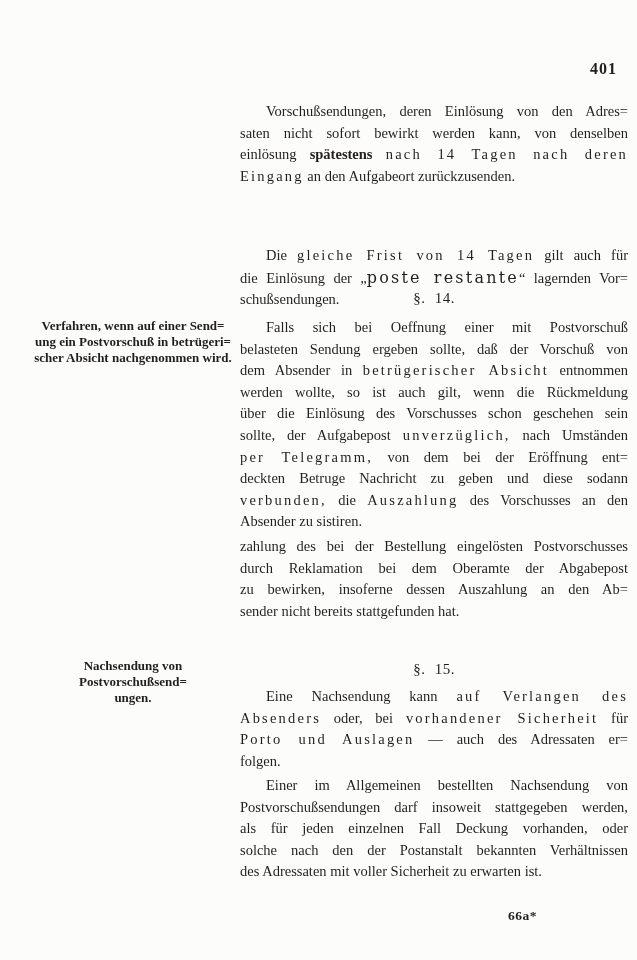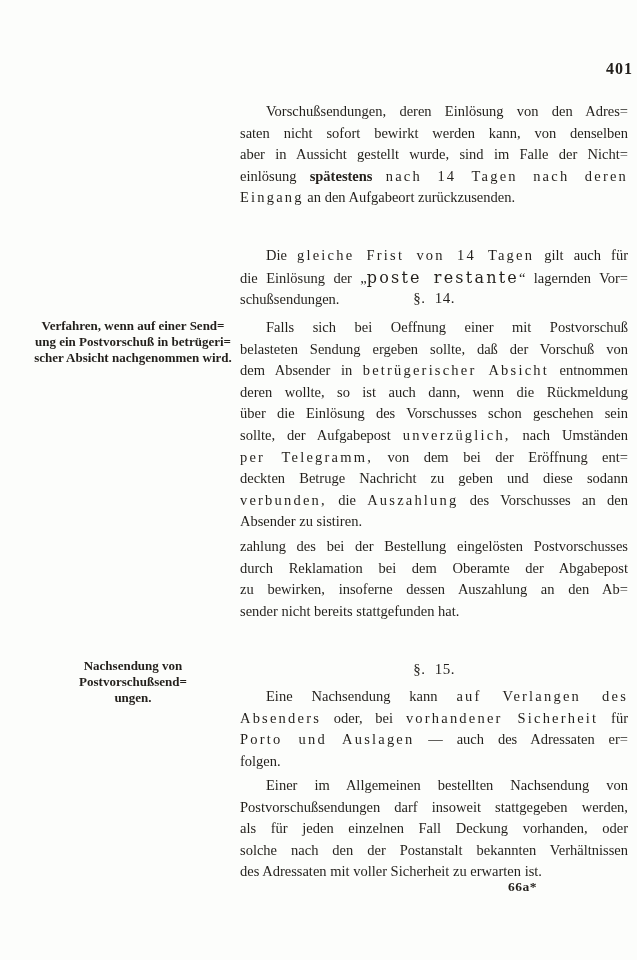--- a/index.html
+++ b/index.html
@@ -5,21 +5,21 @@
   html,body{margin:0;padding:0;background:#ffffff;}
   .page{
     position:relative;
     width:637px;height:960px;
     background:#fcfdfb;
     color:#221f1b;
     font-family:"Liberation Serif","DejaVu Serif",serif;
     overflow:hidden;
   }
   .pagenum{
-    position:absolute;top:60px;right:4px;
+    position:absolute;top:60px;right:20px;
     font-weight:bold;font-size:16px;letter-spacing:1px;
   }
   .margin-notes{position:absolute;left:0;top:0;width:236px;height:100%;}
   .margin-note{
     position:absolute;left:33px;width:200px;
     font-weight:bold;font-size:13px;line-height:16px;
     text-align:center;
   }
   .content-column{
     position:absolute;left:240px;top:0;width:388px;height:100%;
@@ -35,21 +35,21 @@
   .line.indent{text-indent:26px;}
   .heading{
     text-align:center;font-size:15px;letter-spacing:0.5px;
     word-spacing:5px;line-height:21px;
   }
   .seg-n{}
   .seg-b{font-weight:bold;}
   .seg-sp{letter-spacing:2.2px;}
   .seg-ro{letter-spacing:2.2px;font-family:"DejaVu Serif",serif;font-size:16px;}
   .footer-mark{
-    position:absolute;font-weight:bold;font-size:13.5px;letter-spacing:0.5px;
+    position:absolute;font-weight:bold;font-size:13.5px;letter-spacing:0.5px;margin-top:29px;
   }
 </style>
 </head>
 <body>
 
 <div class="page">
 
   <div class="pagenum">401</div>
 
   <div class="margin-notes">
@@ -61,35 +61,34 @@
       <div class="margin-note" style="top: 658px;">
         <div class="mn-line">Nachsendung von Postvorschußsend=</div>
         <div class="mn-line">ungen.</div>
       </div>
     </div>
 
   <div class="content-column">
       <div class="block para" style="top: 101px;">
         <div class="line indent"><span class="seg-n">Vorschußsendungen, deren Einlösung von den Adres=</span></div>
         <div class="line"><span class="seg-n">saten nicht sofort bewirkt werden kann, von denselben</span></div>
-        <div class="line"><span class="seg-n">aber in Aussicht gestellt wurde, sind im Falle der Nicht=</span></div>
         <div class="line"><span class="seg-n">einlösung </span><span class="seg-b">spätestens</span><span class="seg-n"> </span><span class="seg-sp">nach 14 Tagen nach deren</span></div>
         <div class="line end"><span class="seg-sp">Eingang</span><span class="seg-n"> an den Aufgabeort zurückzusenden.</span></div>
       </div>
       <div class="block para" style="top: 209px; margin-top: 36px;">
         <div class="line indent"><span class="seg-n">Die </span><span class="seg-sp">gleiche Frist von 14 Tagen</span><span class="seg-n"> gilt auch für</span></div>
         <div class="line"><span class="seg-n">die Einlösung der „</span><span class="seg-ro">poste restante</span><span class="seg-n">“ lagernden Vor=</span></div>
         <div class="line end"><span class="seg-n">schußsendungen.</span></div>
       </div>
       <div class="block heading" style="top: 288px;">§. 14.</div>
       <div class="block para" style="top: 317px;">
         <div class="line indent"><span class="seg-n">Falls sich bei Oeffnung einer mit Postvorschuß</span></div>
         <div class="line"><span class="seg-n">belasteten Sendung ergeben sollte, daß der Vorschuß von</span></div>
         <div class="line"><span class="seg-n">dem Absender in </span><span class="seg-sp">betrügerischer Absicht</span><span class="seg-n"> entnommen</span></div>
-        <div class="line"><span class="seg-n">deren wollte, so ist auch dann, wenn die Rückmeldung</span></div>
+        <div class="line"><span class="seg-n">werden wollte, so ist auch gilt, wenn die Rückmeldung</span></div>
         <div class="line"><span class="seg-n">über die Einlösung des Vorschusses schon geschehen sein</span></div>
         <div class="line"><span class="seg-n">sollte, der Aufgabepost </span><span class="seg-sp">unverzüglich,</span><span class="seg-n"> nach Umständen</span></div>
         <div class="line"><span class="seg-sp">per Telegramm,</span><span class="seg-n"> von dem bei der Eröffnung ent=</span></div>
         <div class="line"><span class="seg-n">deckten Betruge Nachricht zu geben und diese sodann</span></div>
         <div class="line"><span class="seg-sp">verbunden,</span><span class="seg-n"> die </span><span class="seg-sp">Auszahlung</span><span class="seg-n"> des Vorschusses an den</span></div>
         <div class="line end"><span class="seg-n">Absender zu sistiren.</span></div>
       </div>
       <div class="block para" style="top: 536px;">
         <div class="line"><span class="seg-n">zahlung des bei der Bestellung eingelösten Postvorschusses</span></div>
         <div class="line"><span class="seg-n">durch Reklamation bei dem Oberamte der Abgabepost</span></div>

